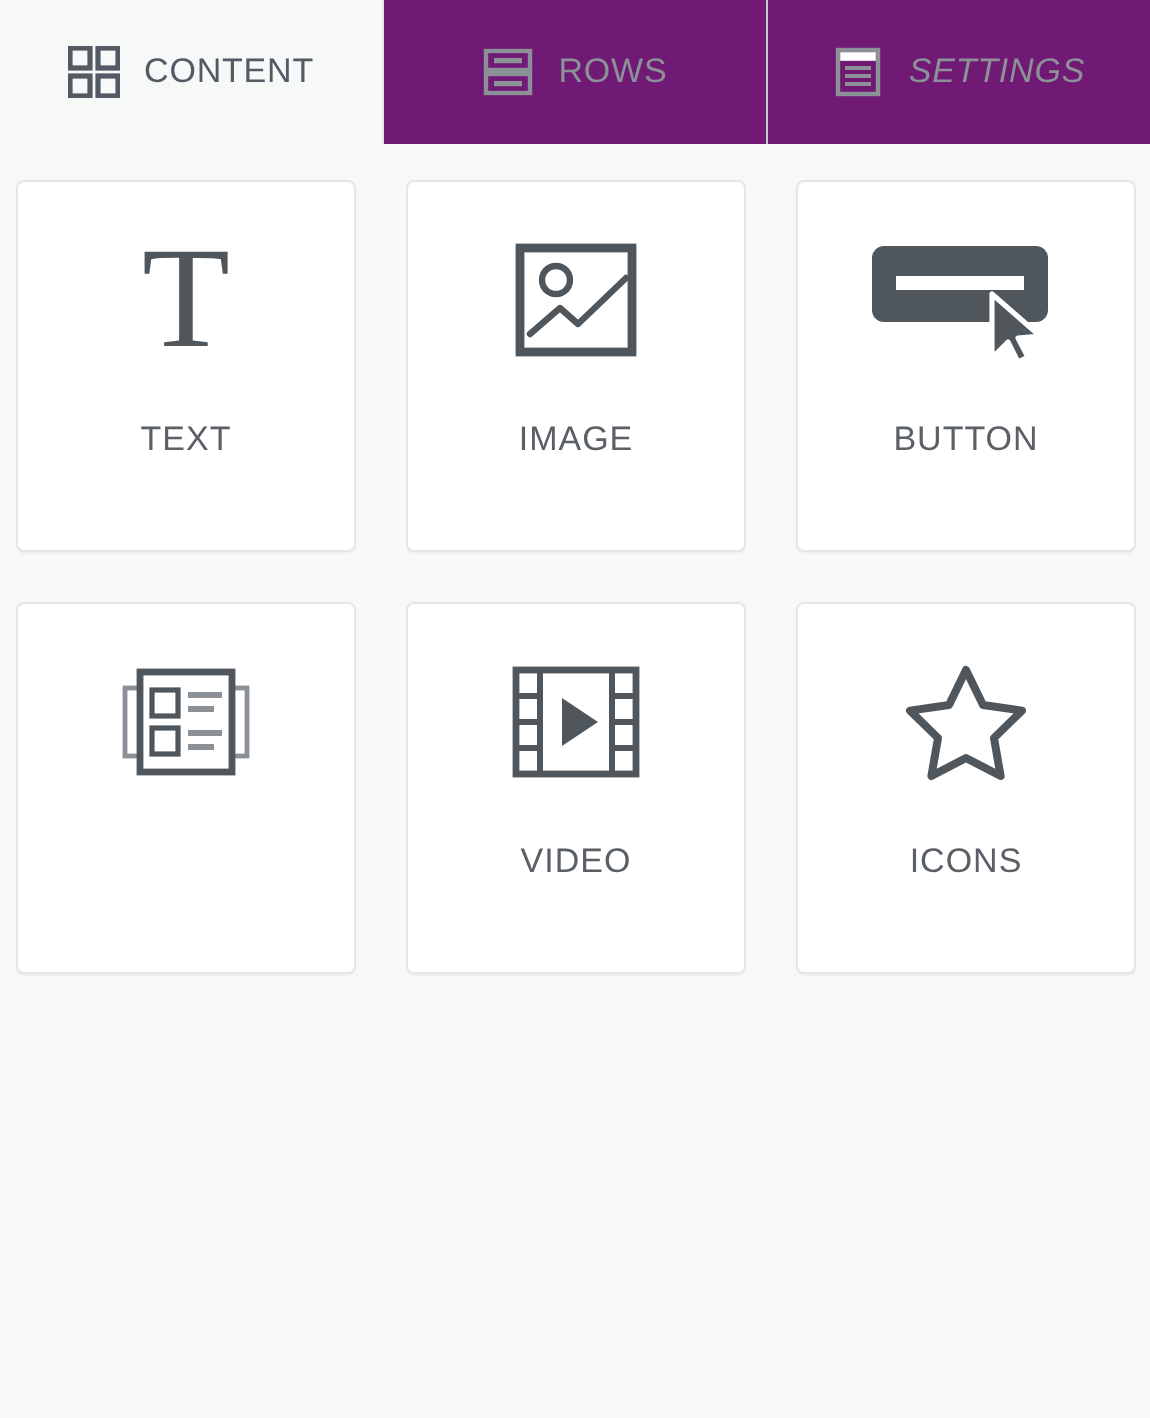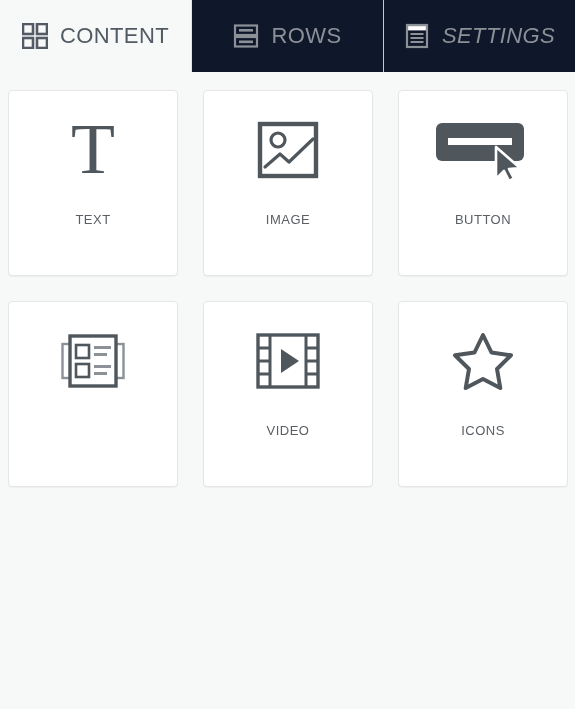--- a/index.html
+++ b/index.html
@@ -17,32 +17,32 @@
     height: 72px;
     width: 575px;
     background: #d6d9db;
   }
   .tab {
     flex: 1 1 0;
     display: flex;
     align-items: center;
     justify-content: center;
     gap: 12px;
-    background: #0f172a;
+    background: #701a75;
     border-right: 1px solid #c4c8cb;
     cursor: pointer;
     height: 72px;
   }
   .tab:last-child { border-right: none; font-style: italic; }
   .tab.active {
     background: #f7f8f8;
     border-right: 1px solid #e2e4e6;
   }
   .tab-label {
-    font-size: 22px;
+    font-size: 17px;
     letter-spacing: 0.4px;
     color: #8b9196;
     white-space: nowrap;
   }
   .tab.active .tab-label { color: #525b63; }
   .tab-ico {
     width: 26px; height: 26px;
     display: block;
     flex: 0 0 auto;
   }
@@ -69,21 +69,21 @@
   }
   .card-ico-wrap {
     height: 118px;
     display: flex;
     align-items: center;
     justify-content: center;
     width: 100%;
   }
   .card-ico { display: block; }
   .card-label {
-    font-size: 13px;
+    font-size: 17px;
     letter-spacing: 0.5px;
     color: #5a6066;
     text-align: center;
     line-height: 21px;
     padding: 0 6px;
   }
 </style>
 </head>
 <body>
 

